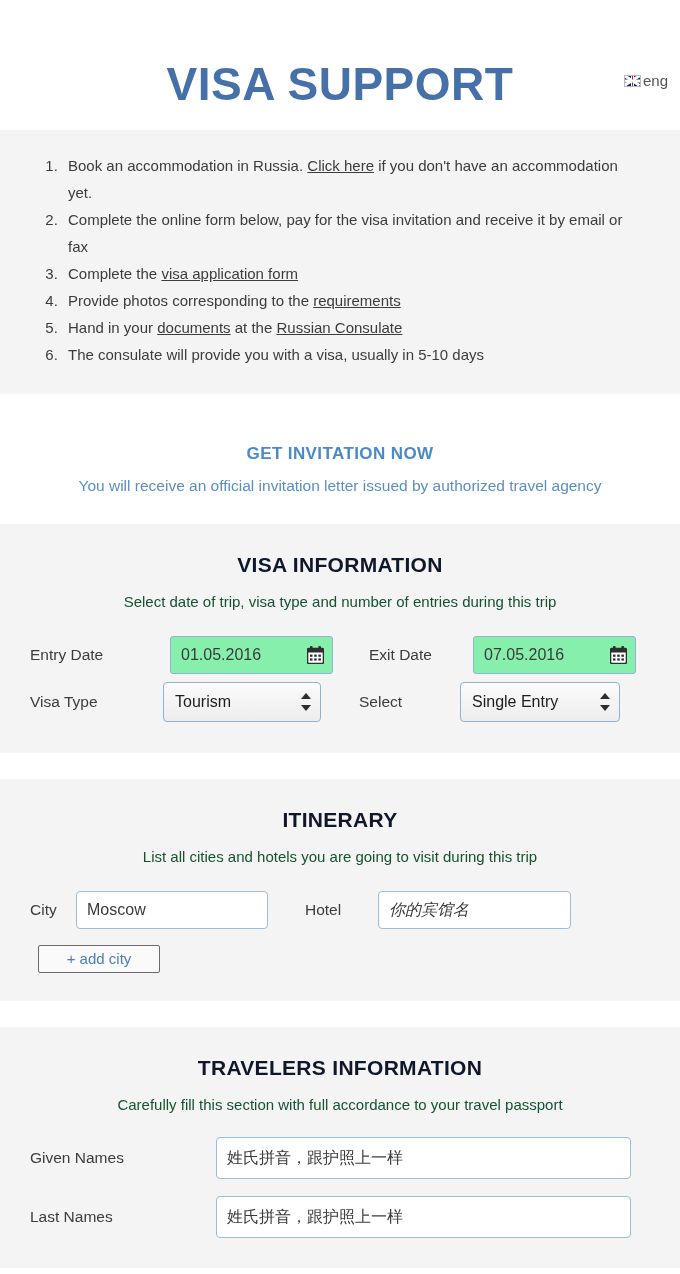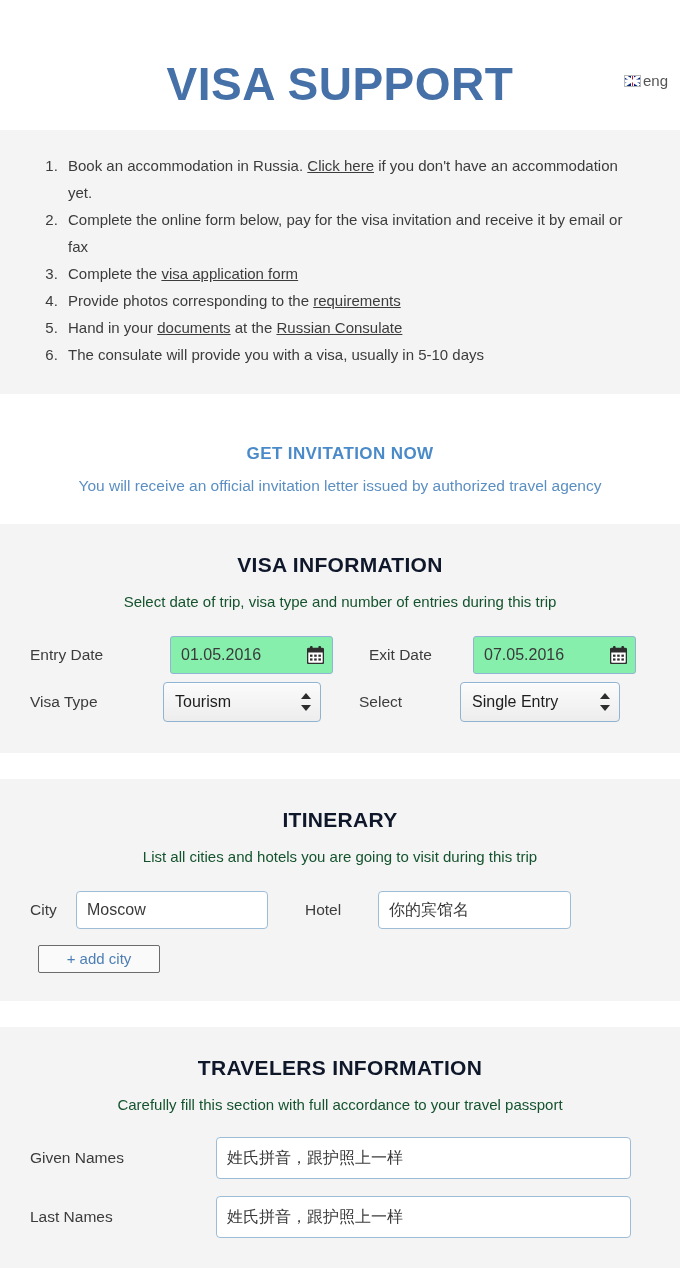--- a/index.html
+++ b/index.html
@@ -360,21 +360,21 @@
     <div class="frow">
       <div class="fcell" style="width:46px;">
         <span class="flabel">City</span>
       </div>
       <div class="tinput" style="width:192px;">
         <span class="tval">Moscow</span>
       </div>
       <div class="fcell" style="width:110px; padding-left:37px;">
         <span class="flabel">Hotel</span>
       </div>
-      <div class="tinput" style="width:193px;">
+      <div class="tinput" style="width:193px;font-style:italic;">
         <span class="tval">你的宾馆名</span>
       </div>
     </div>
     <button class="addcity">+ add city</button>
   </div>
 </div>
 
 <div class="section-spacer"></div>
 
 <div class="section">

